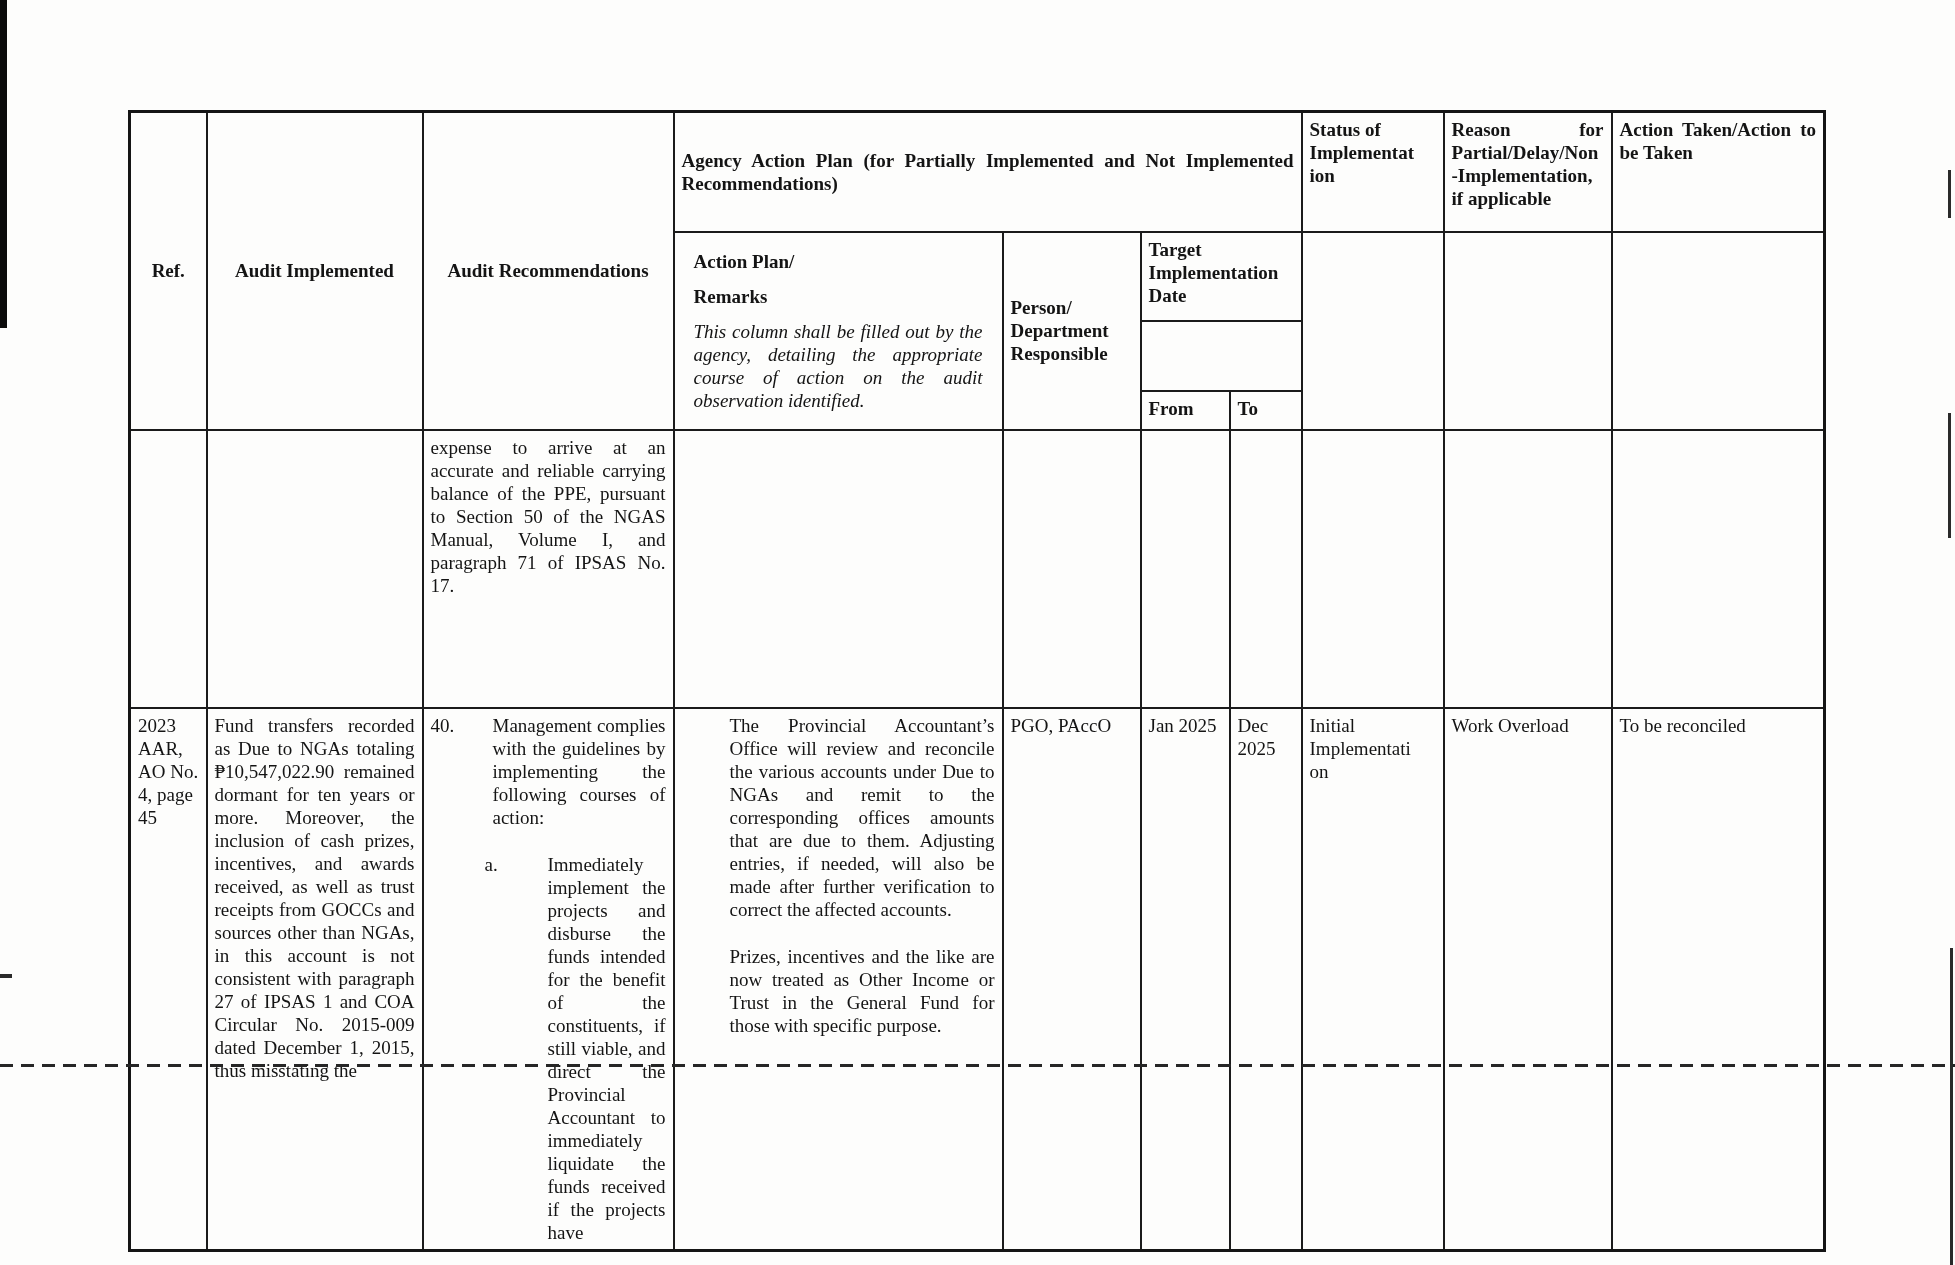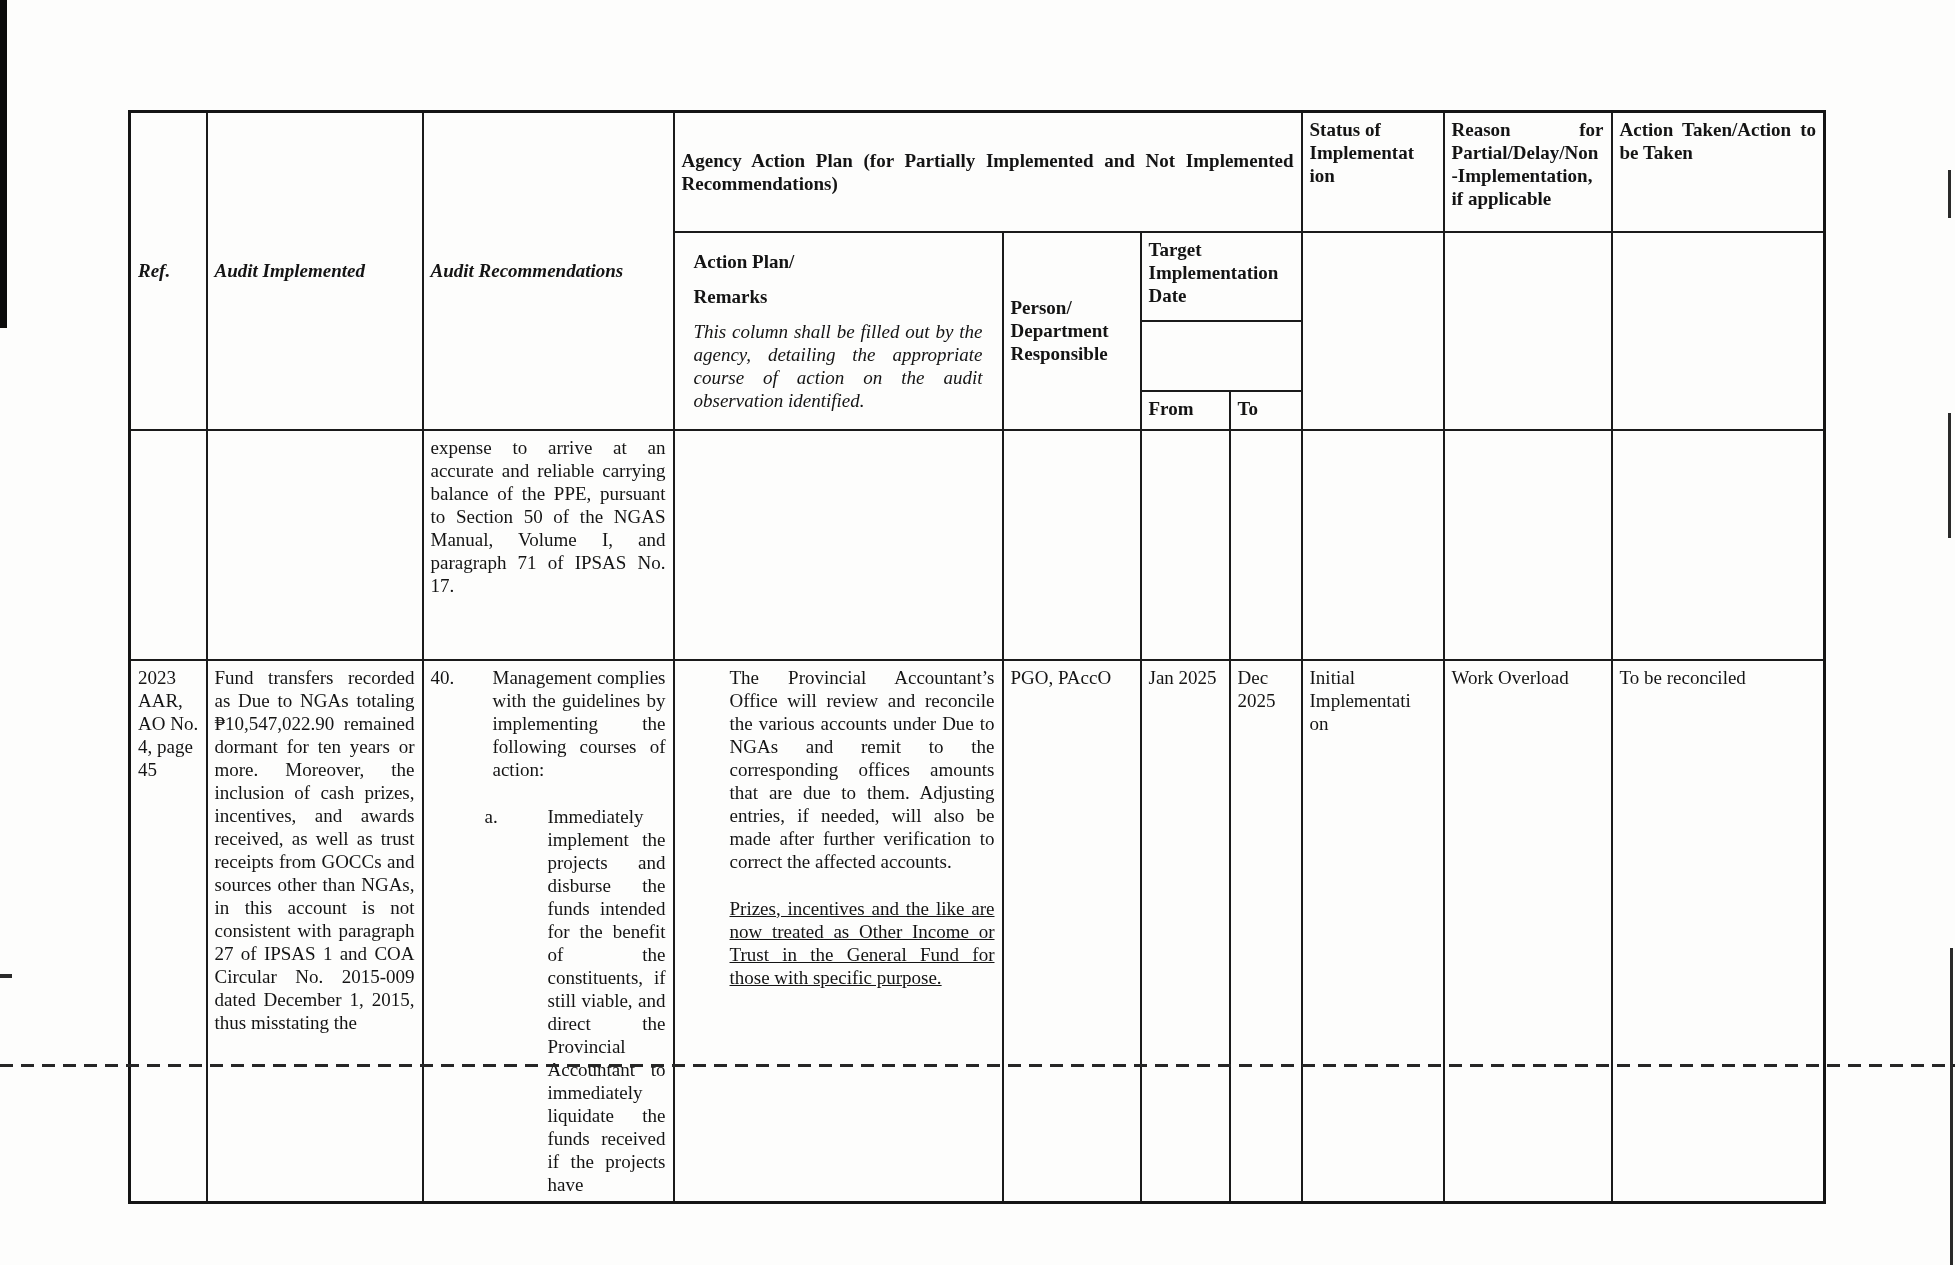--- a/index.html
+++ b/index.html
@@ -10,26 +10,26 @@
   table.audit{
     position:absolute;left:128px;top:110px;width:1695px;
     border-collapse:collapse;table-layout:fixed;
     font-size:19px;line-height:23px;
   }
   table.audit,table.audit td,table.audit th{border:2px solid #1b1b1b;}
   table.audit{border:3px solid #151515;}
   td,th{vertical-align:top;padding:5px 7px;text-align:left;font-weight:normal;overflow:hidden;word-wrap:break-word;}
   th{font-weight:bold;}
   .vmid{vertical-align:middle;}
-  .ctr{text-align:left;font-style:italic;}
+  .ctr{text-align:center;}
   .just{text-align:justify;margin-left:48px;}
   .note{font-style:italic;font-weight:normal;}
   .hdr-block{margin:12px;}
   .cell-status{padding-right:28px;overflow-wrap:break-word;}
-  .para2{margin-top:24px;text-decoration:underline;}
+  .para2{margin-top:24px;}
   .rec-main{display:flex;text-align:justify;}
   .rec-num{flex:0 0 37px;}
   .rec-body{flex:1;margin-left:25px;}
   .rec-sub{display:flex;margin-left:54px;margin-top:24px;text-align:justify;}
   .rec-sub-label{flex:0 0 38px;}
   
   .art{position:absolute;z-index:5;}
   .art-left-bar{left:0;top:0;width:7px;height:328px;background:#0b0b0b;}
   .art-dash{left:0;top:1064px;width:1955px;height:3px;
     background:repeating-linear-gradient(90deg,#262626 0 13px,rgba(0,0,0,0) 13px 21px);}
@@ -83,21 +83,21 @@
 
     <tr style="height:63px">
       <td colspan="2"></td>
     </tr>
 
     <tr style="height:29px">
       <th>From</th>
       <th>To</th>
     </tr>
 
-    <tr style="height:230px">
+    <tr style="height:278px">
       <td></td>
       <td></td>
       <td class="just">expense to arrive at an accurate and reliable carrying balance of the PPE, pursuant to Section 50 of the NGAS Manual, Volume I, and paragraph 71 of IPSAS No. 17.</td>
       <td></td>
       <td></td>
       <td></td>
       <td></td>
       <td></td>
       <td></td>
       <td></td>

